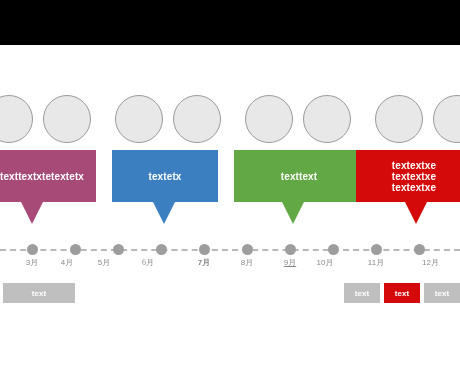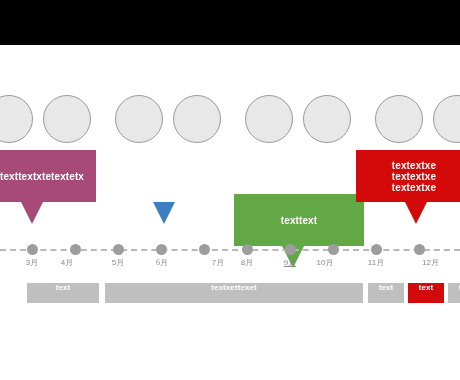--- a/index.html
+++ b/index.html
@@ -132,24 +132,23 @@
     left: 0;
     top: 283px;
     width: 460px;
     height: 22px;
   }
   .bar {
     position: absolute;
     top: 0;
     height: 20px;
     display: flex;
-    align-items: flex-start;
+    align-items: center;
     justify-content: center;
     box-sizing: border-box;
-    margin-left: 24px;
   }
   .bar-label {
     color: #ffffff;
     font-size: 8px;
     font-weight: bold;
     font-family: "Liberation Sans", sans-serif;
     white-space: nowrap;
     letter-spacing: 0.1px;
   }
 </style>
@@ -174,67 +173,67 @@
     </div>
 
   <div id="callouts">
       <div class="callout" style="left: -12px; top: 150px; width: 108px; height: 72px;">
         <div class="callout-body" style="background: rgb(168, 74, 120);">
           <div class="callout-text">texttextxtetextetx</div>
         </div>
         <div class="callout-tail" style="left: 33px; border-top: 22px solid rgb(168, 74, 120);"></div>
       </div>
       <div class="callout" style="left: 112px; top: 150px; width: 106px; height: 72px;">
+        <div class="callout-body" style="background: rgb(60, 127, 192);">
+          <div class="callout-text">textetx</div>
+        </div>
         <div class="callout-tail" style="left: 41px; border-top: 22px solid rgb(60, 127, 192);"></div>
       </div>
-      <div class="callout" style="left: 234px; top: 150px; width: 130px; height: 72px; margin-top: 44px;">
+      <div class="callout" style="left: 234px; top: 150px; width: 130px; height: 72px;">
         <div class="callout-body" style="background: rgb(98, 169, 69);">
           <div class="callout-text">texttext</div>
         </div>
         <div class="callout-tail" style="left: 48px; border-top: 22px solid rgb(98, 169, 69);"></div>
       </div>
       <div class="callout" style="left: 356px; top: 150px; width: 116px; height: 72px;">
         <div class="callout-body" style="background: rgb(212, 10, 10);">
           <div class="callout-text">textextxe<br>textextxe<br>textextxe</div>
         </div>
         <div class="callout-tail" style="left: 49px; border-top: 22px solid rgb(212, 10, 10);"></div>
       </div>
     </div>
 
   <div id="timeline">
     <div id="timeline-line" style="border-top-color: rgb(184, 184, 184);"></div>
   <div class="tl-dot" style="left: 32px; background: rgb(157, 157, 157);"></div>
       <div class="tl-label" style="left: 32px; color: rgb(138, 138, 138);">3月</div>
       <div class="tl-dot" style="left: 75px; background: rgb(157, 157, 157);"></div>
       <div class="tl-label" style="left: 67px; color: rgb(138, 138, 138);">4月</div>
       <div class="tl-dot" style="left: 118px; background: rgb(157, 157, 157);"></div>
-      <div class="tl-label" style="left: 118px; color: rgb(138, 138, 138);">5月</div>
+      <div class="tl-label" style="left: 104px; color: rgb(138, 138, 138);">5月</div>
       <div class="tl-dot" style="left: 161px; background: rgb(157, 157, 157);"></div>
-      <div class="tl-label" style="left: 162px; color: rgb(138, 138, 138); font-family: Liberation Serif, serif;">6月</div>
+      <div class="tl-label" style="left: 148px; color: rgb(138, 138, 138); font-family: Liberation Serif, serif;">6月</div>
       <div class="tl-dot" style="left: 204px; background: rgb(157, 157, 157);"></div>
-      <div class="tl-label" style="left: 218px; color: rgb(138, 138, 138);">7月</div>
+      <div class="tl-label" style="left: 204px; color: rgb(138, 138, 138); font-weight: bold;">7月</div>
       <div class="tl-dot" style="left: 247px; background: rgb(157, 157, 157);"></div>
       <div class="tl-label" style="left: 247px; color: rgb(138, 138, 138);">8月</div>
       <div class="tl-dot" style="left: 290px; background: rgb(157, 157, 157);"></div>
       <div class="tl-label" style="left: 290px; color: rgb(138, 138, 138); text-decoration: underline;">9月</div>
       <div class="tl-dot" style="left: 333px; background: rgb(157, 157, 157);"></div>
       <div class="tl-label" style="left: 325px; color: rgb(138, 138, 138);">10月</div>
       <div class="tl-dot" style="left: 376px; background: rgb(157, 157, 157);"></div>
       <div class="tl-label" style="left: 376px; color: rgb(138, 138, 138);">11月</div>
       <div class="tl-dot" style="left: 419px; background: rgb(157, 157, 157);"></div>
       <div class="tl-label" style="left: 419px; color: rgb(138, 138, 138); text-align: right;">12月</div>
     </div>
 
   <div id="bottom-bars">
       <div class="bar" style="left: 3px; width: 72px; background: rgb(191, 191, 191);">
         <span class="bar-label">text</span>
       </div>
-      <div class="bar" style="left: 81px; width: 258px; background: rgb(191, 191, 191);">
-        <span class="bar-label">textxettexet</span>
-      </div>
       <div class="bar" style="left: 344px; width: 36px; background: rgb(191, 191, 191);">
         <span class="bar-label">text</span>
       </div>
       <div class="bar" style="left: 384px; width: 36px; background: rgb(212, 10, 10);">
         <span class="bar-label">text</span>
       </div>
       <div class="bar" style="left: 424px; width: 36px; background: rgb(191, 191, 191);">
         <span class="bar-label">text</span>
       </div>
     </div>

